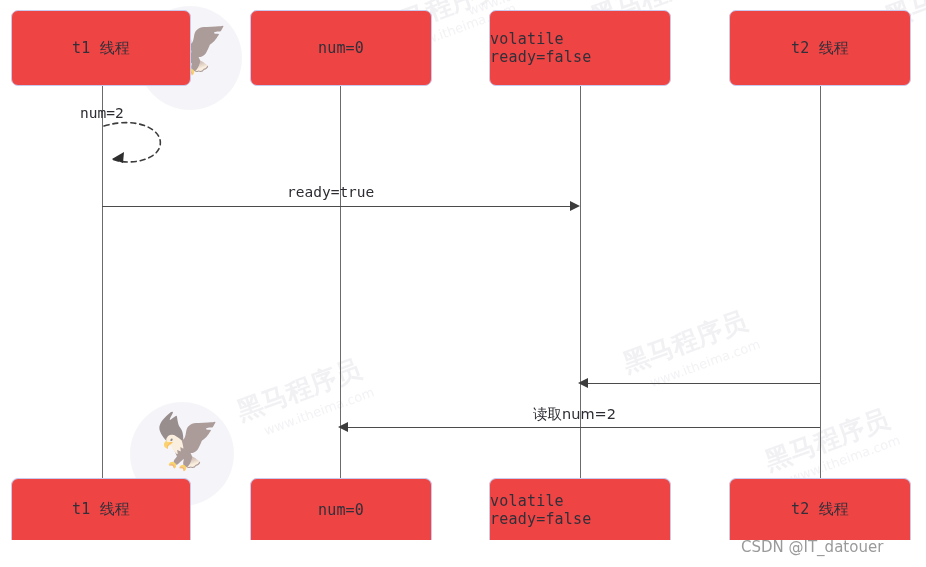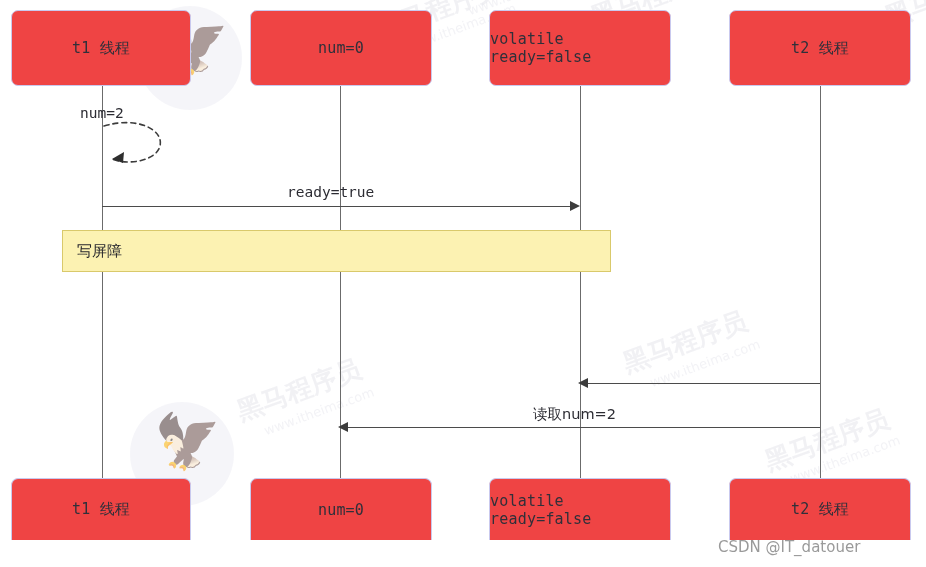--- a/index.html
+++ b/index.html
@@ -199,23 +199,20 @@
   <div class="msg-label" style="left:72px; top:105px;margin-left:8px;">num=2</div>
   <svg class="selfloop" width="100" height="80" style="left:98px; top:108px;">
     <path d="M 6 18 C 40 8, 66 22, 62 38 C 58 54, 26 58, 12 50" fill="none" stroke="#3c3c3c" stroke-width="1.6" stroke-dasharray="5,4" stroke-linecap="round"></path>
     <polygon points="14,51 26,44 25,55" fill="#2e2e2e"></polygon>
   </svg>
 
   <div class="msg-label" style="left:287px; top:184px;">ready=true</div>
   <div class="msg-line" style="left:102px; top:206px; width:470px;"></div>
   <div class="arrowhead right" style="left:570px; top:201px;"></div>
 
-  <div class="barrier" style="left:62px; top:230px; width:549px; height:42px;">
-    <span>写屏障</span>
-  </div>
 
 
   <div class="msg-line" style="left:588px; top:383px; width:232px;"></div>
   <div class="arrowhead left" style="left:578px; top:378px;"></div>
 
   <div class="msg-label cn" style="left:533px; top:405px;">读取num=2</div>
   <div class="msg-line" style="left:348px; top:427px; width:472px;"></div>
   <div class="arrowhead left" style="left:338px; top:422px;"></div>
 
   <div class="participant bottom" style="left:11px; top:478px; width:180px; height:62px;">
@@ -226,15 +223,15 @@
   </div>
   <div class="participant bottom" style="left:489px; top:478px; width:182px; height:62px;">
     <span>volatile ready=false</span>
   </div>
   <div class="participant bottom" style="left:729px; top:478px; width:182px; height:62px;">
     <span>t2 线程</span>
   </div>
 
   <div class="bottom-fade"></div>
 
-  <div class="credit" style="left:718px; top:538px;">CSDN @IT_datouer</div>
+  <div class="credit" style="left:741px; top:538px;">CSDN @IT_datouer</div>
 
 </div>
 
 </body></html>

